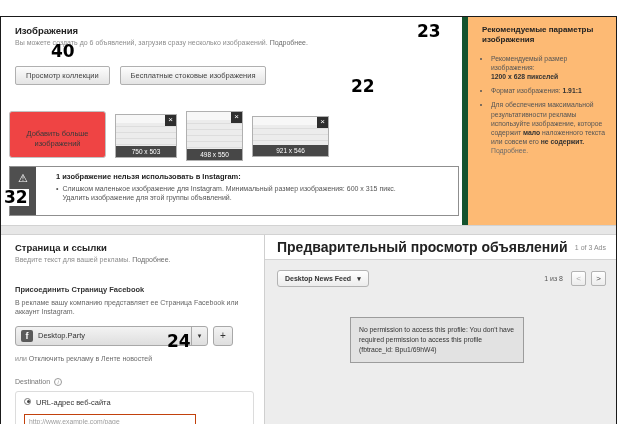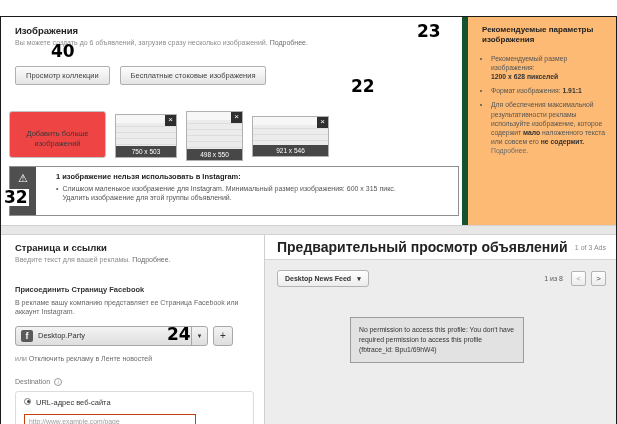--- a/index.html
+++ b/index.html
@@ -115,21 +115,21 @@
     margin: 30px 0 0 85px; width: 174px; border: 1px solid #9c9c9c; background: #e2e2e2;
     padding: 7px 8px; font-size: 6.8px; color: #333; line-height: 1.45;
   }
 
   
   .annot { position: absolute; z-index: 20; font-family: "DejaVu Sans", sans-serif; font-weight: bold; font-size: 17px; color: #000; line-height: 1; }
   .annot.n20 { left: 50px; top: 26px; }
   .annot.n21 { left: 2px; top: 172px; background: #fff; padding: 0 1px; }
   .annot.n22 { left: 350px; top: 61px; }
   .annot.n23 { left: 416px; top: 6px; }
-  .annot.n24 { left: 166px; top: 309px; text-align: center; }
+  .annot.n24 { left: 166px; top: 316px; text-align: center; }
   b { font-weight: bold; color: #333; }
 </style>
 </head>
 <body>
 
 <div class="screen">
 
   <div class="top-left">
     <div class="section-title">Изображения</div>
     <div class="subtitle">

